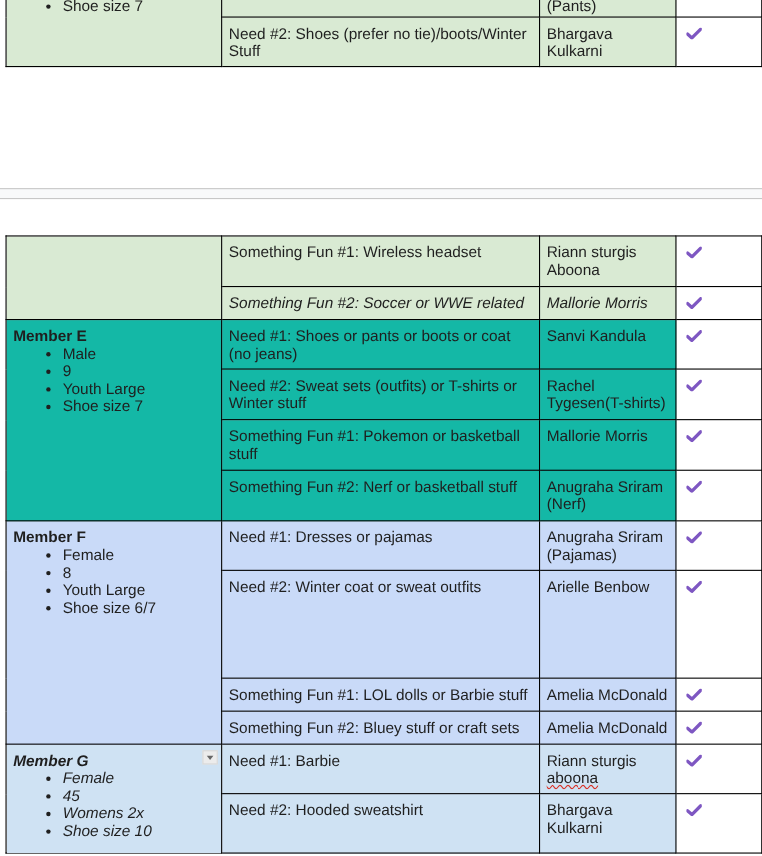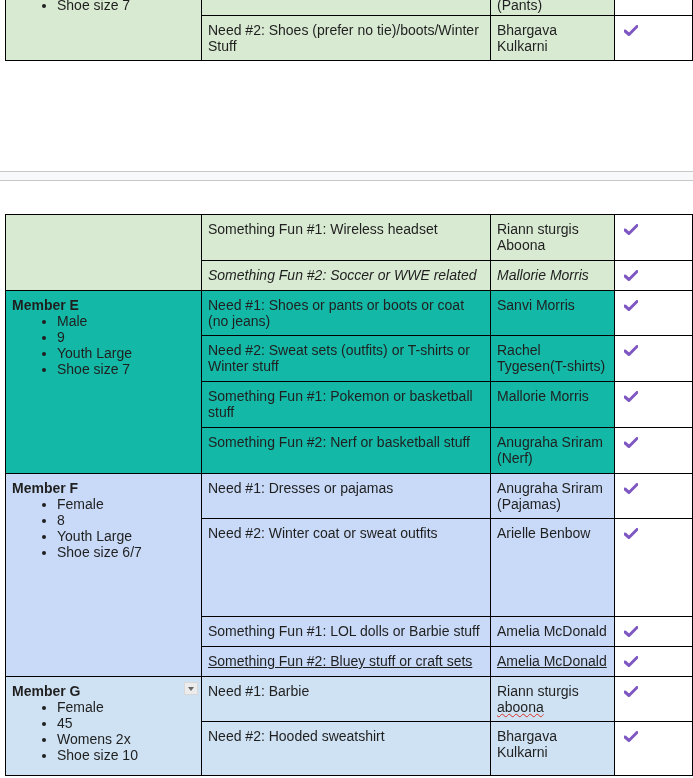--- a/index.html
+++ b/index.html
@@ -85,21 +85,21 @@
     <td class="c1 teal" rowspan="4">
       <div class="member-title">Member E</div>
       <ul>
         <li>Male</li>
         <li>9</li>
         <li>Youth Large</li>
         <li>Shoe size 7</li>
       </ul>
     </td>
     <td class="c2 teal"><span>Need #1: Shoes or pants or boots or coat (no jeans)</span></td>
-    <td class="c3 teal"><span>Sanvi Morris</span></td>
+    <td class="c3 teal"><span>Sanvi Kandula</span></td>
     <td class="c4"><span class="check"><svg width="14" height="11" viewBox="0 0 14 11">
               <path d="M1 6 L5 9.5 L13 1.5" stroke="#7e57c2" stroke-width="3" fill="none" stroke-linecap="round" stroke-linejoin="round"></path>
             </svg></span></td>
   </tr>
   <tr style="height:46px;">
     <td class="c2 teal"><span>Need #2: Sweat sets (outfits) or T-shirts or Winter stuff</span></td>
     <td class="c3 teal"><span>Rachel Tygesen(T-shirts)</span></td>
     <td class="c4"><span class="check"><svg width="14" height="11" viewBox="0 0 14 11">
               <path d="M1 6 L5 9.5 L13 1.5" stroke="#7e57c2" stroke-width="3" fill="none" stroke-linecap="round" stroke-linejoin="round"></path>
             </svg></span></td>
@@ -142,30 +142,30 @@
               <path d="M1 6 L5 9.5 L13 1.5" stroke="#7e57c2" stroke-width="3" fill="none" stroke-linecap="round" stroke-linejoin="round"></path>
             </svg></span></td>
   </tr>
   <tr style="height:30px;">
     <td class="c2 blue"><span>Something Fun #1: LOL dolls or Barbie stuff</span></td>
     <td class="c3 blue"><span>Amelia McDonald</span></td>
     <td class="c4"><span class="check"><svg width="14" height="11" viewBox="0 0 14 11">
               <path d="M1 6 L5 9.5 L13 1.5" stroke="#7e57c2" stroke-width="3" fill="none" stroke-linecap="round" stroke-linejoin="round"></path>
             </svg></span></td>
   </tr>
-  <tr style="height:30px;text-decoration:underline;">
+  <tr style="height:30px;">
     <td class="c2 blue"><span>Something Fun #2: Bluey stuff or craft sets</span></td>
     <td class="c3 blue"><span>Amelia McDonald</span></td>
     <td class="c4"><span class="check"><svg width="14" height="11" viewBox="0 0 14 11">
               <path d="M1 6 L5 9.5 L13 1.5" stroke="#7e57c2" stroke-width="3" fill="none" stroke-linecap="round" stroke-linejoin="round"></path>
             </svg></span></td>
   </tr>
 
   <tr style="height:45px;">
-    <td class="c1 lblue" rowspan="2" style="position:relative;">
+    <td class="c1 lblue" rowspan="2" style="position:relative;font-style:italic;">
       <span class="dropdown"></span>
       <div class="member-title">Member G</div>
       <ul>
         <li>Female</li>
         <li>45</li>
         <li>Womens 2x</li>
         <li>Shoe size 10</li>
       </ul>
     </td>
     <td class="c2 lblue"><span>Need #1: Barbie</span></td>

